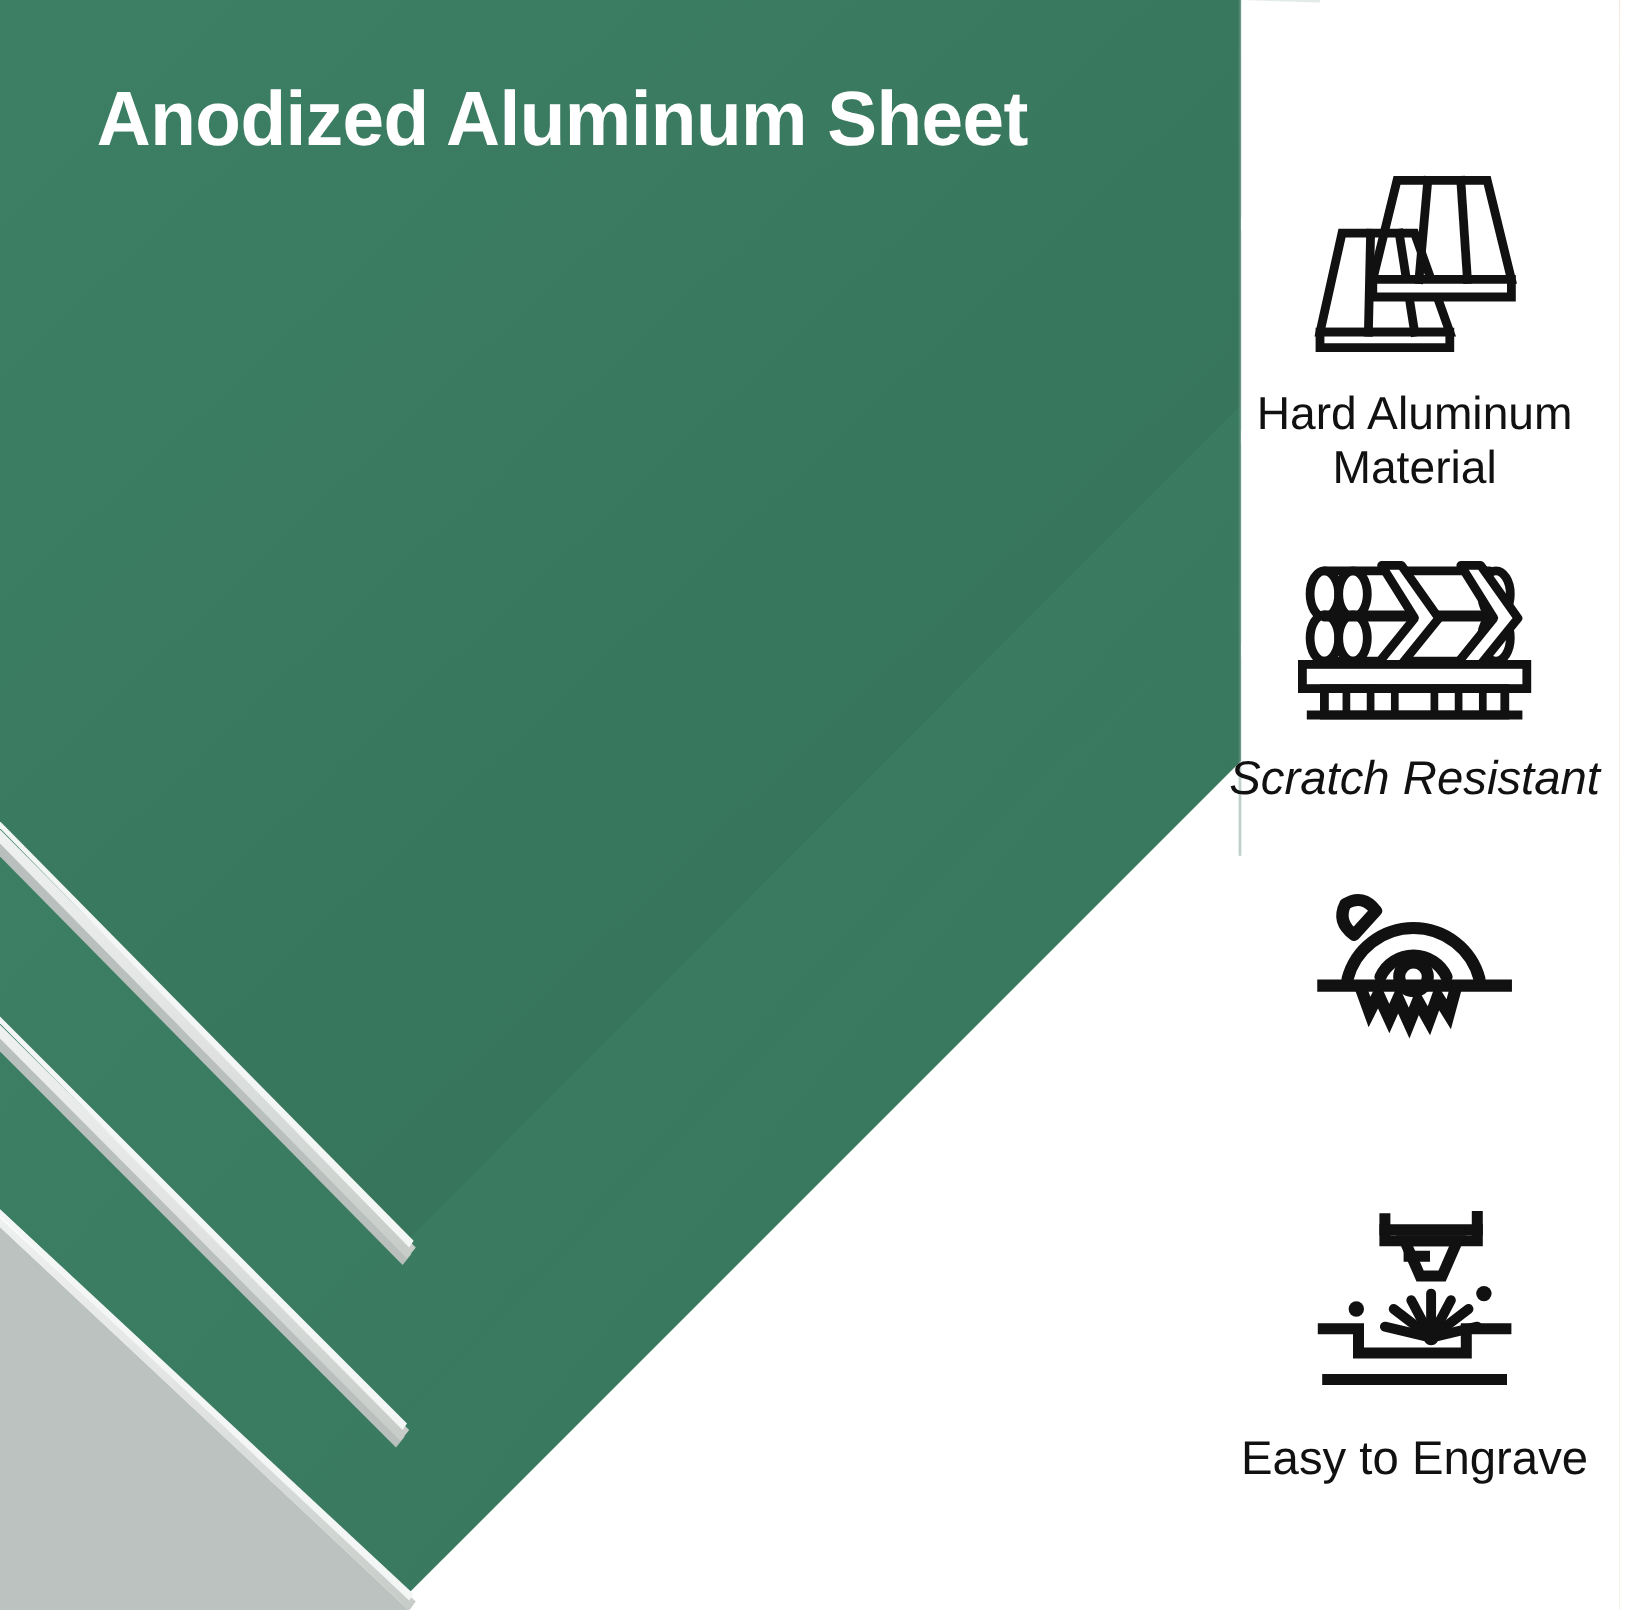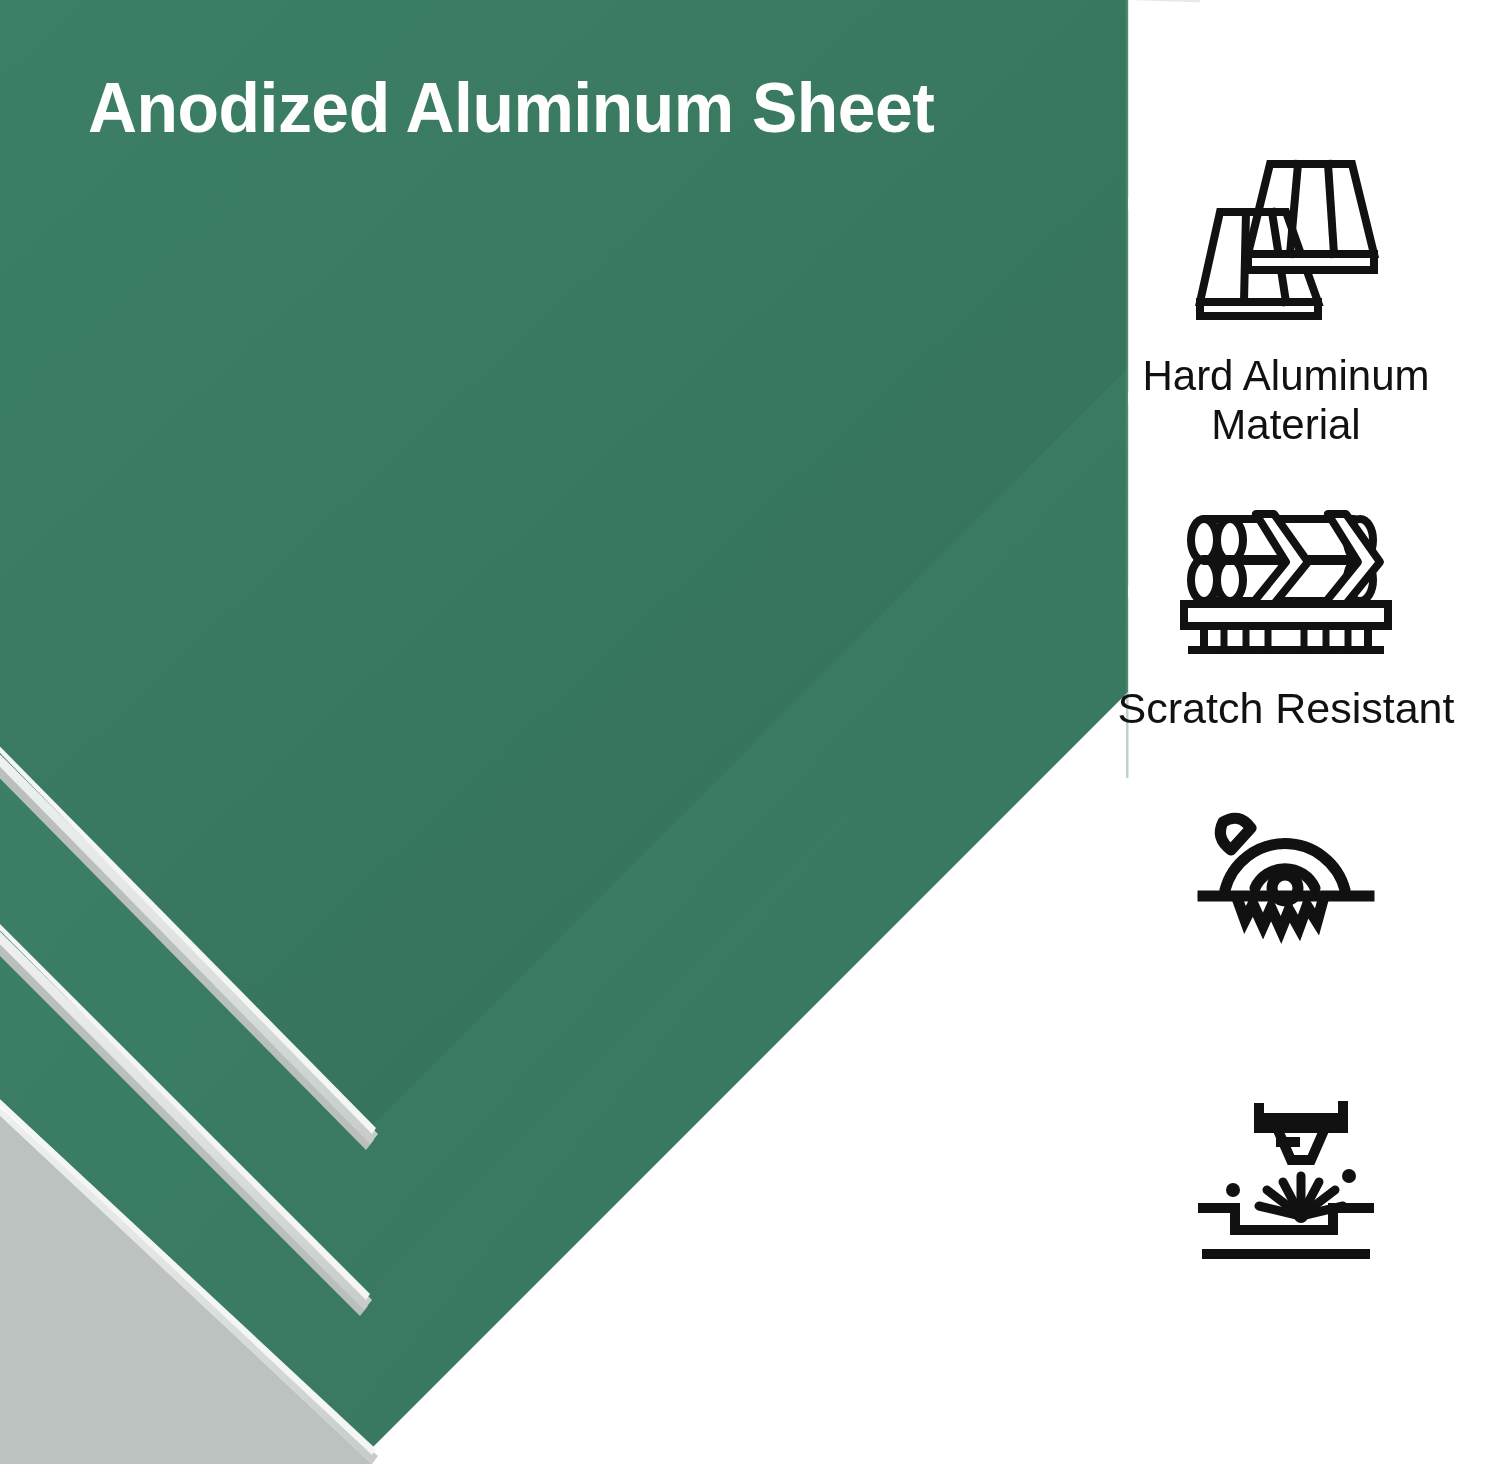--- a/index.html
+++ b/index.html
@@ -91,21 +91,21 @@
     text-align: center;
     white-space: pre-line;
   }
 
   .feature-1 { top: 150px; }
   .feature-2 { top: 500px; }
   .feature-3 { top: 800px; }
   .feature-4 { top: 1098px; }
 
   .feature-1 .feature-label { margin-top: 30px; }
-  .feature-2 .feature-label { margin-top: 22px; font-size: 43px; }
+  .feature-2 .feature-label { margin-top: 22px; font-size: 43px; font-style: italic; }
   .feature-3 .feature-label { margin-top: 30px; }
   .feature-4 .feature-label { margin-top: 34px; font-size: 43px; }
 </style>
 </head>
 <body>
 
 <div id="infographic">
 
   <div class="sheet-stage">
     <svg class="sheet-svg" width="1500" height="1464" viewBox="0 0 1500 1464" xmlns="http://www.w3.org/2000/svg">
@@ -290,16 +290,17 @@
             <path d="M108 118 L66 108"></path>
             <path d="M108 118 L150 108"></path>
           </g>
           <g fill="#111111">
             <circle cx="108" cy="118" r="7"></circle>
             <circle cx="40" cy="92" r="7"></circle>
             <circle cx="156" cy="78" r="7"></circle>
           </g>
         </svg>
       </span>
+      <div class="feature-label">Easy to Engrave</div>
     </div>
 
   </div>
 </div>
 
 </body></html>

